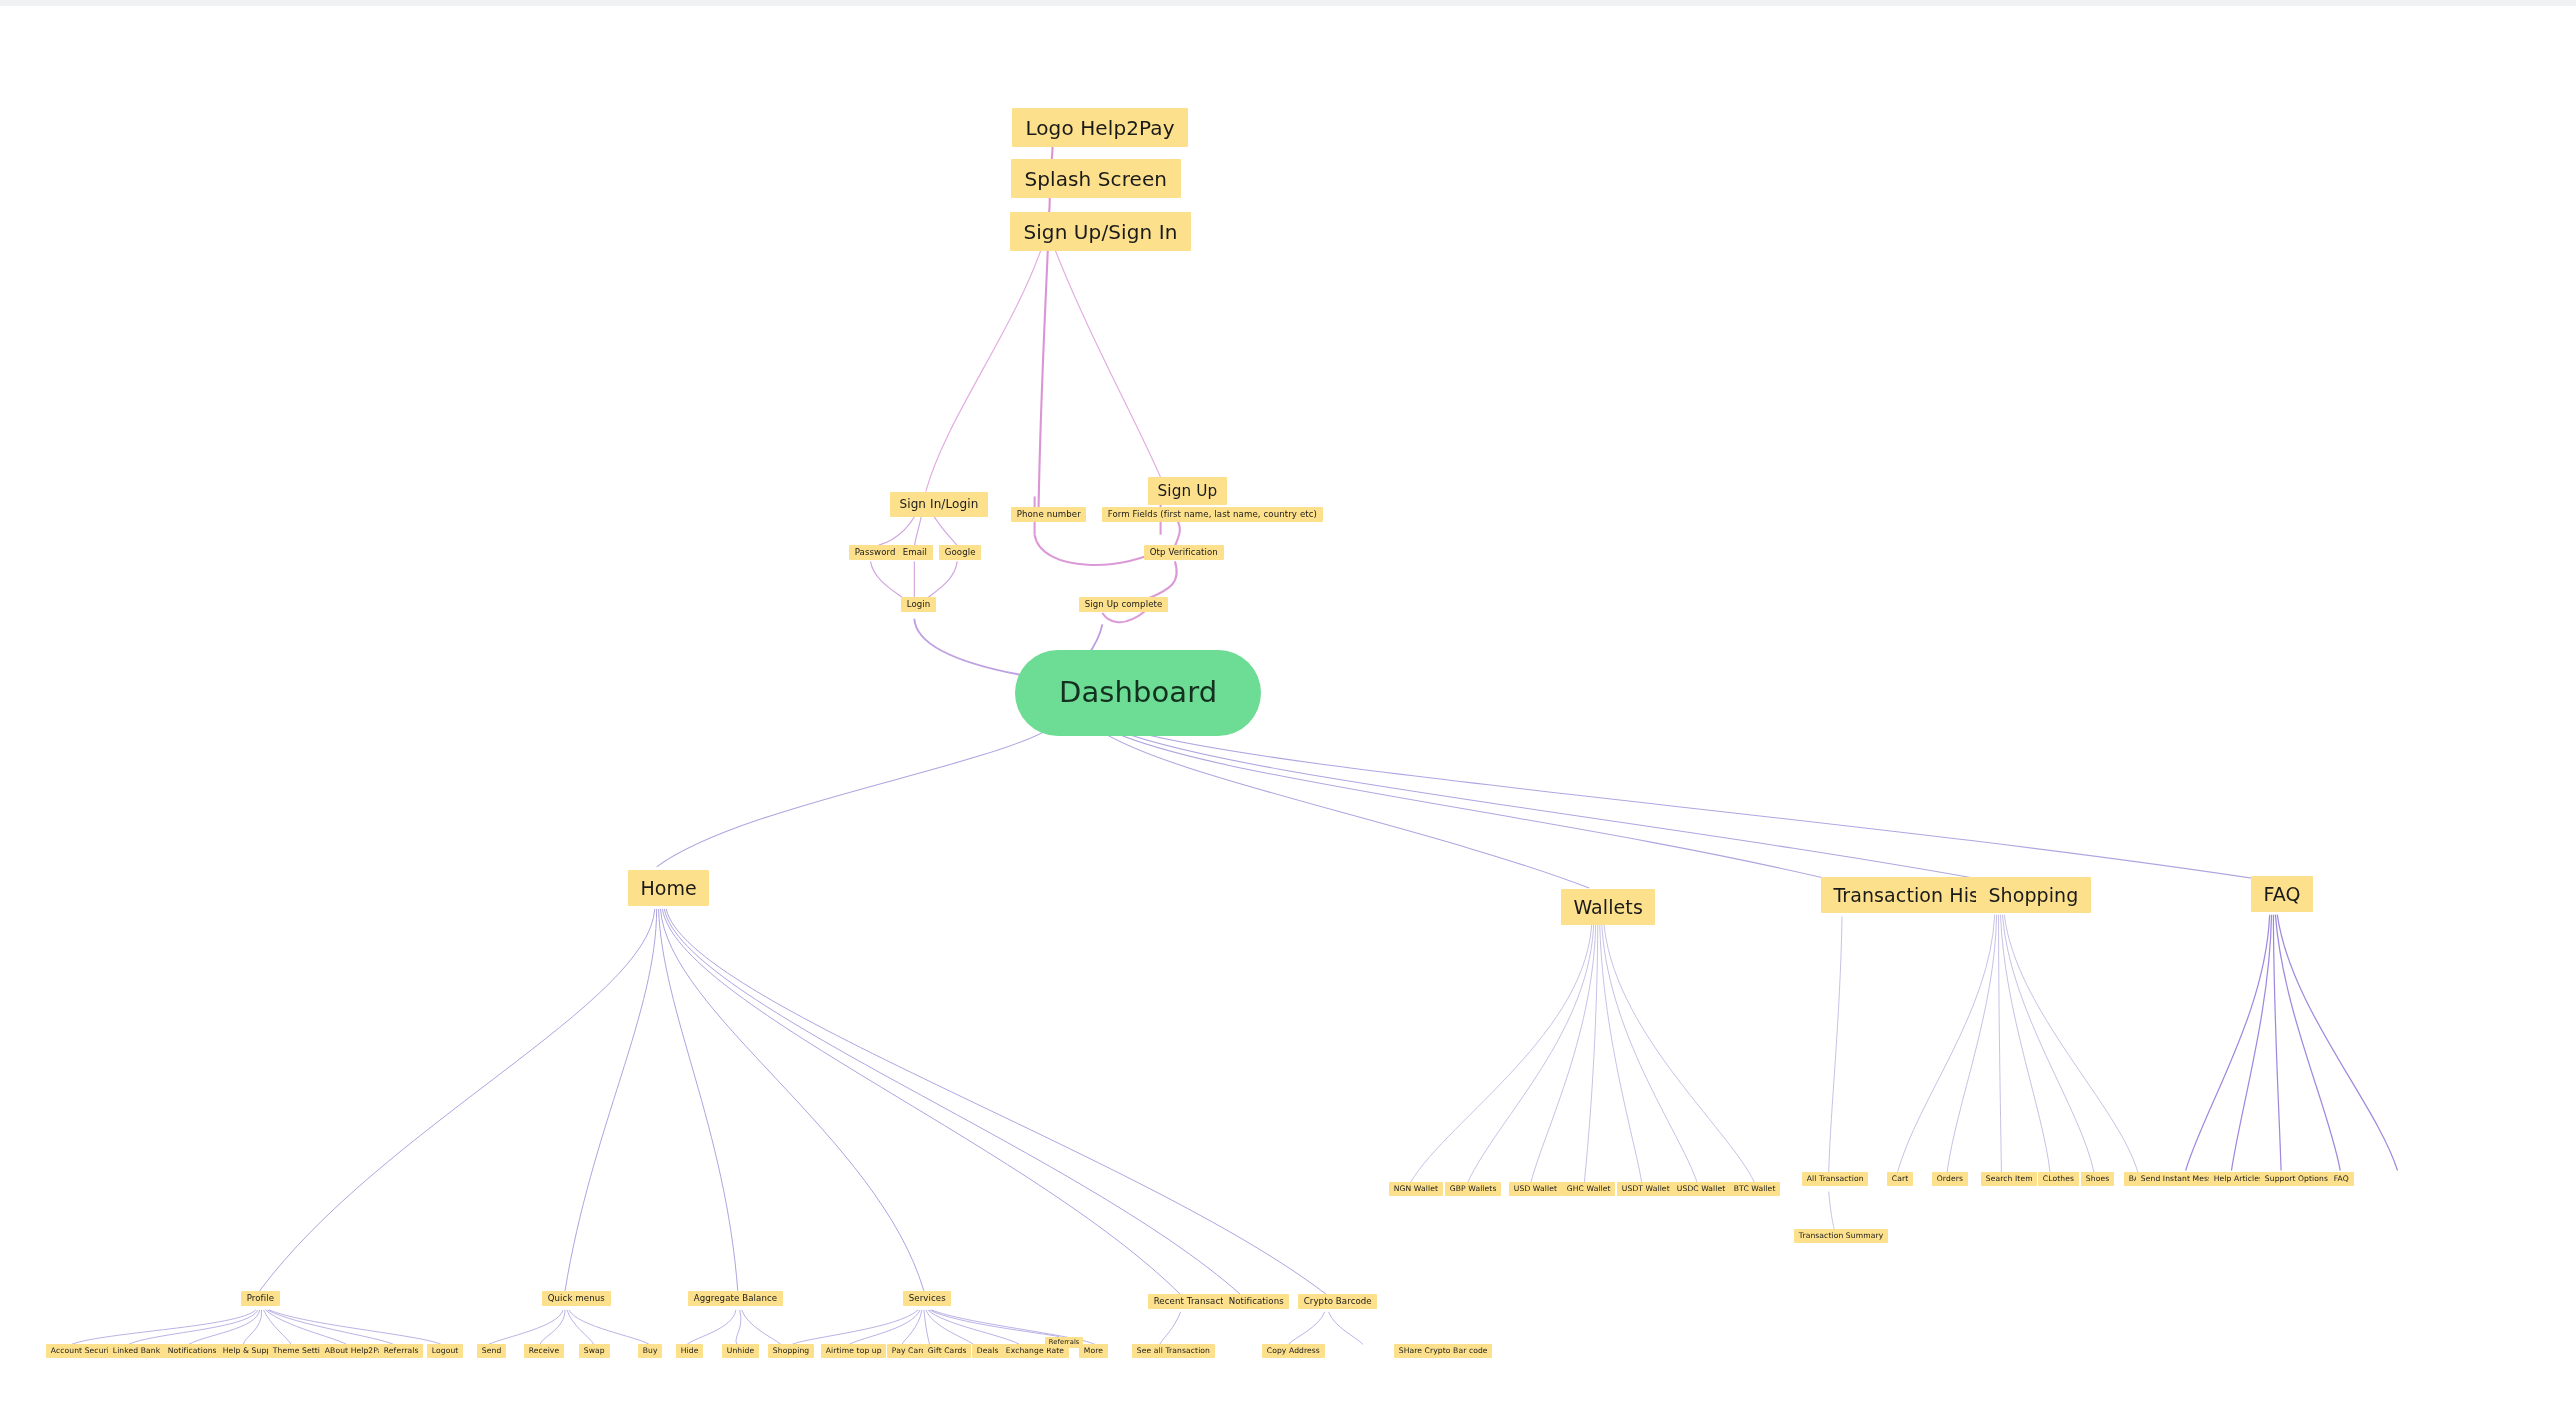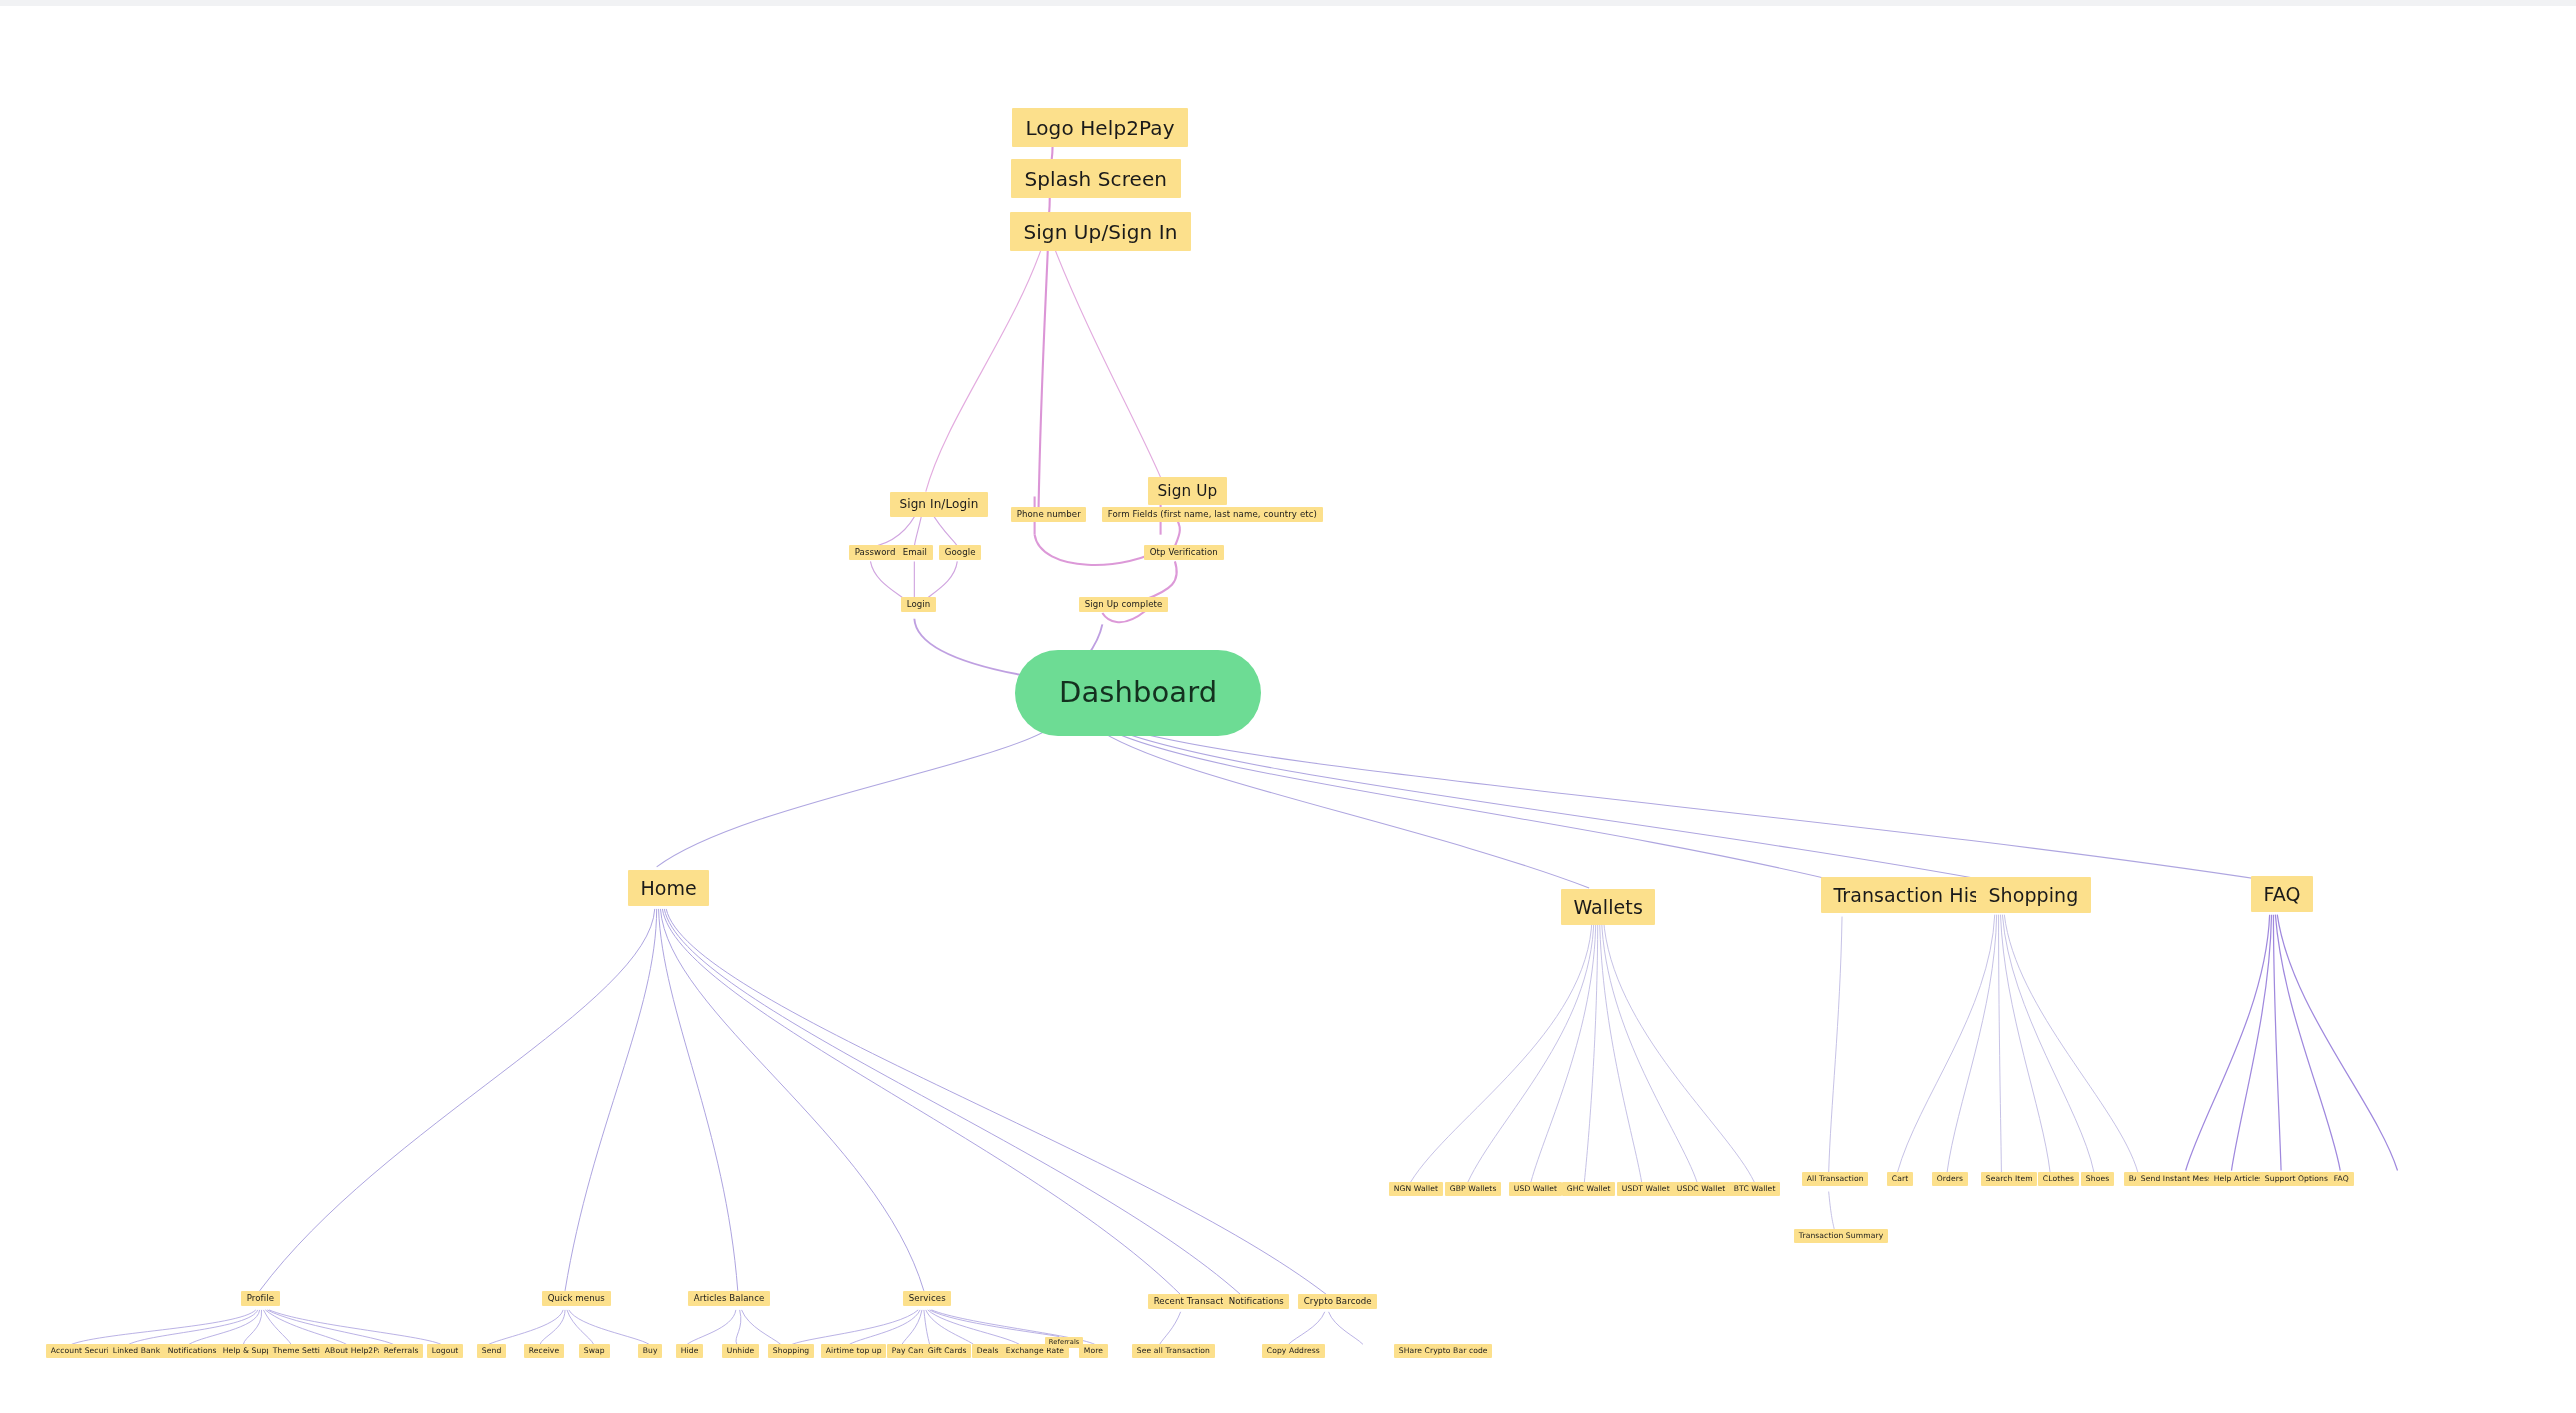--- a/index.html
+++ b/index.html
@@ -189,21 +189,21 @@
   <div class="node root root-node" style="left:1015px;top:650px;">Dashboard</div>
 
   <div class="node lvl1" style="left:628px;top:870px;">Home</div>
   <div class="node lvl1" style="left:1561px;top:881px;margin-top:8px;">Wallets</div>
   <div class="node lvl1" style="left:1821px;top:877px;">Transaction History</div>
   <div class="node lvl1" style="left:1976px;top:877px;">Shopping</div>
   <div class="node lvl1" style="left:2251px;top:876px;">FAQ</div>
 
   <div class="node lvl3" style="left:241px;top:1291px;">Profile</div>
   <div class="node lvl3" style="left:542px;top:1291px;">Quick menus</div>
-  <div class="node lvl3" style="left:688px;top:1291px;">Articles Balance</div>
+  <div class="node lvl3" style="left:688px;top:1291px;">Aggregate Balance</div>
   <div class="node lvl3" style="left:903px;top:1291px;">Services</div>
   <div class="node lvl3" style="left:1148px;top:1294px;">Recent Transactions</div>
   <div class="node lvl3" style="left:1223px;top:1294px;">Notifications</div>
   <div class="node lvl3" style="left:1298px;top:1294px;">Crypto Barcode</div>
 
   <div class="node lvl4" style="left:46px;top:1344px;">Account Security</div>
   <div class="node lvl4" style="left:108px;top:1344px;">Linked Bank</div>
   <div class="node lvl4" style="left:163px;top:1344px;">Notifications</div>
   <div class="node lvl4" style="left:218px;top:1344px;">Help &amp; Support</div>
   <div class="node lvl4" style="left:268px;top:1344px;">Theme Settings</div>

